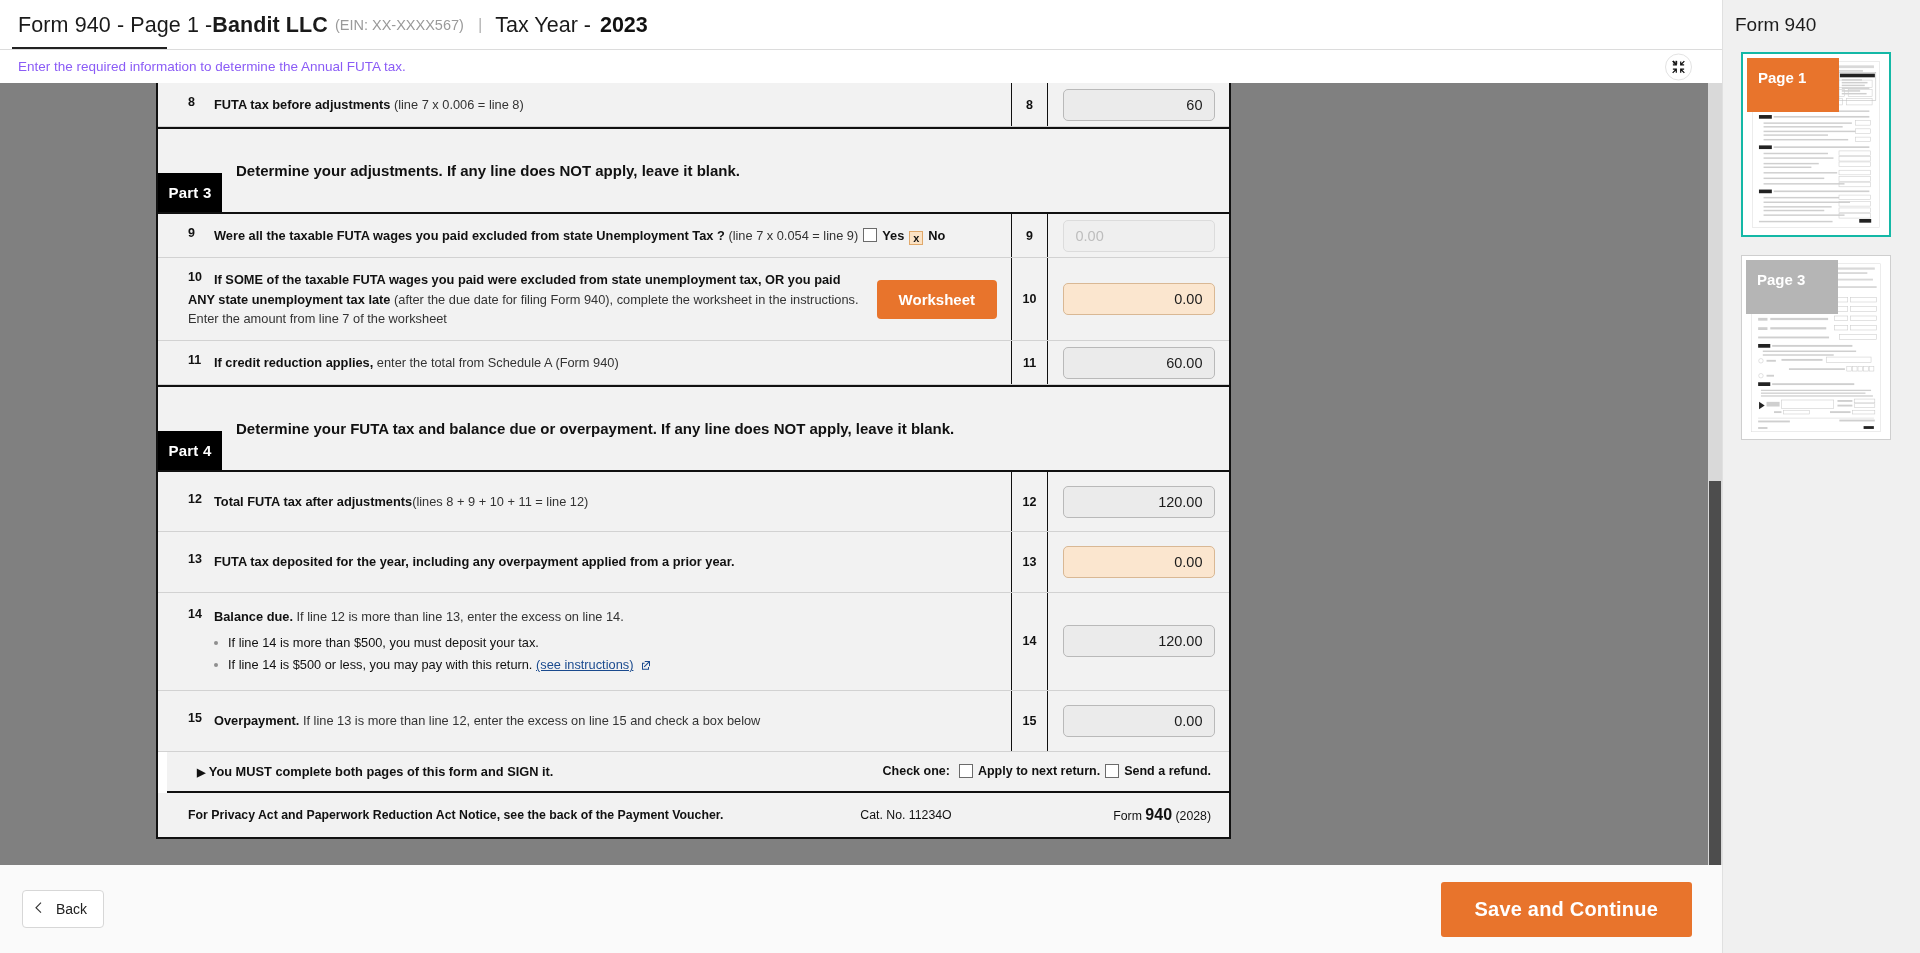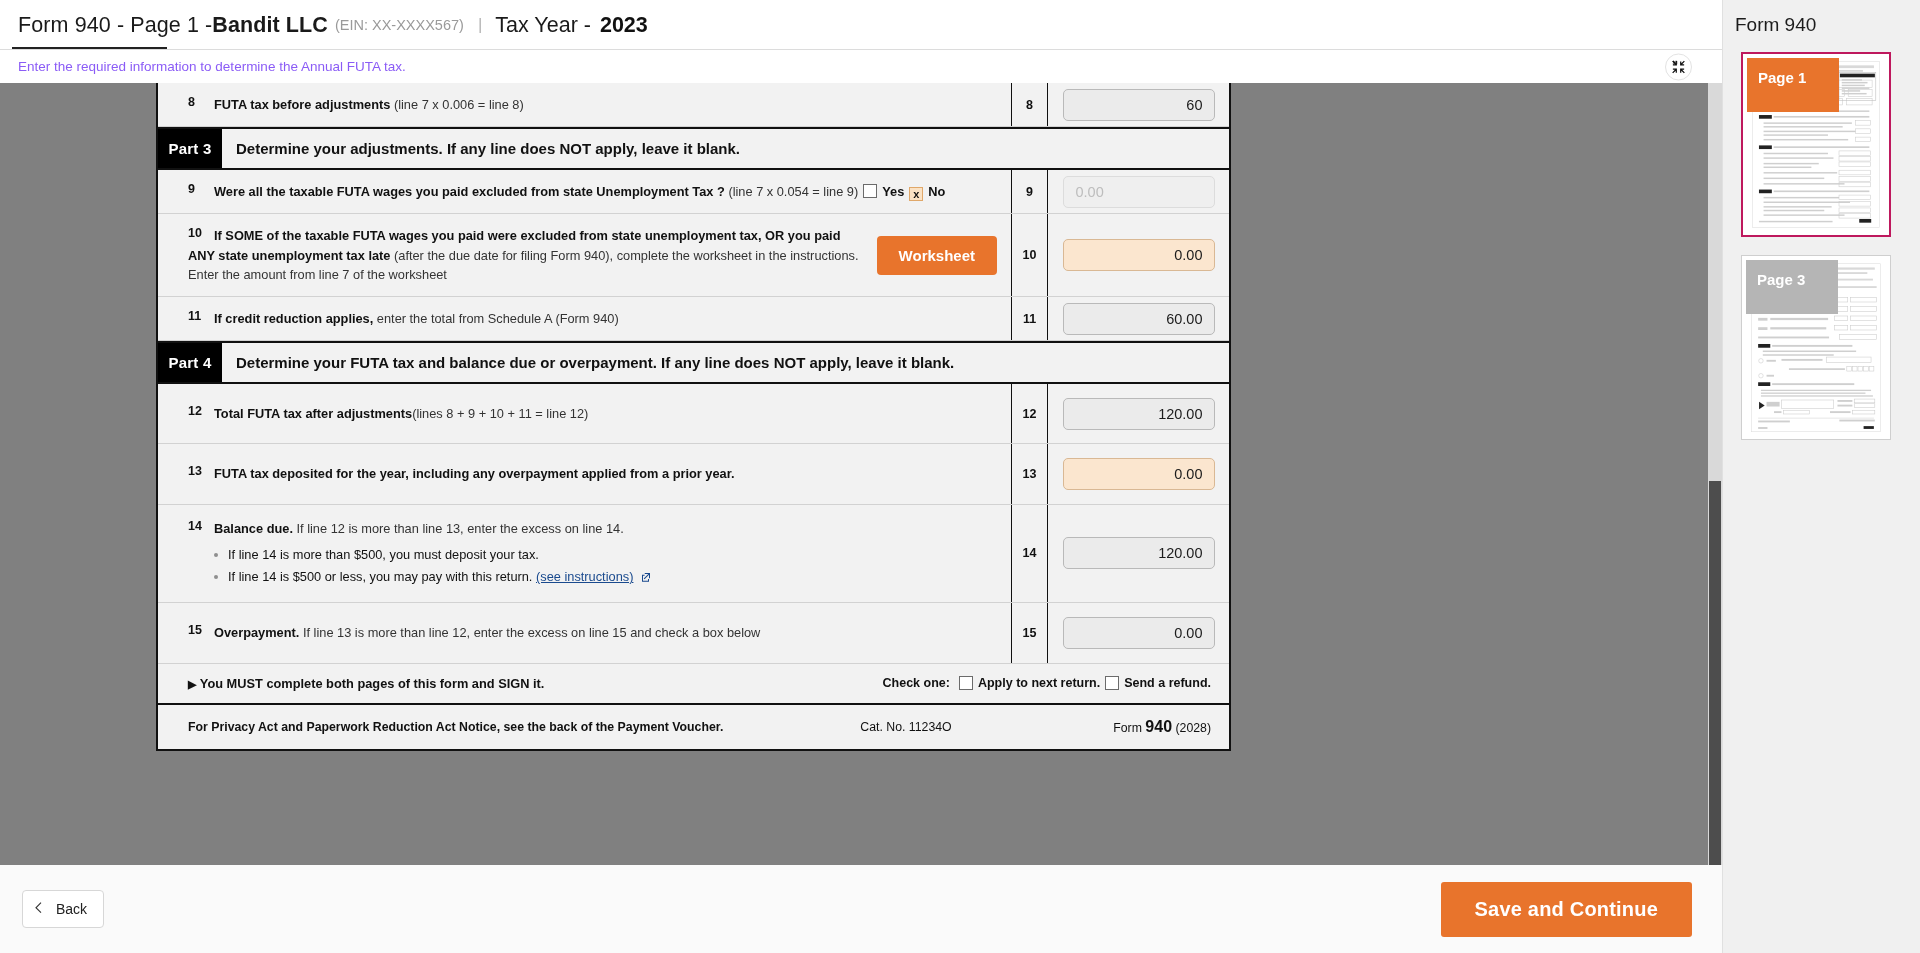--- a/index.html
+++ b/index.html
@@ -103,20 +103,21 @@
   .ln-txt .paren { font-weight: 400; color: #333; }
 
   
   .part-band { display: flex; align-items: stretch; background: #f2f2f2;
                border-top: 2px solid #111; border-bottom: 2px solid #111; }
   .part-tag {
     width: 64px; flex: 0 0 64px; background: #000; color: #fff;
     font-size: 15px; font-weight: 700; letter-spacing: .2px;
     display: flex; align-items: center; justify-content: center;
     padding: 11px 0;
+    margin-top: 44px;
   }
   .part-title {
     flex: 1 1 auto; display: flex; align-items: center;
     padding: 11px 0 11px 14px; font-size: 15px; font-weight: 700; color: #111;
   }
   .part-band .part-right-pad { width: 218px; flex: 0 0 218px; }
 
   
   .cbx {
     display: inline-block; width: 14px; height: 14px;
@@ -142,21 +143,21 @@
   .bullets { margin: 6px 0 0 26px; }
   .bullet-li { font-size: 12.8px; color: #111; line-height: 1.75; position: relative; padding-left: 14px; }
   .bullet-li::before {
     content: ""; position: absolute; left: 0; top: 9px;
     width: 4px; height: 4px; border-radius: 50%; background: #8f8f8f;
   }
   .inst-link { color: #1a4a8e; text-decoration: underline; }
 
   
   .sign-row { display: flex; align-items: center; background: #f2f2f2;
-              border-bottom: 2px solid #111; padding: 12px 18px 12px 30px; }
+              border-bottom: 2px solid #111; padding: 12px 18px 12px 30px; margin-left: 9px; }
   .sign-left { font-size: 12.8px; font-weight: 700; color: #111; flex: 1 1 auto; }
   .sign-right { display: flex; align-items: center; font-size: 12.5px; font-weight: 700; color: #111; }
   .sign-right .lbl { margin-right: 4px; }
 
   
   .foot-row { display: flex; align-items: center; background: #f2f2f2;
               padding: 13px 18px 13px 30px; }
   .foot-privacy { flex: 1 1 auto; font-size: 12.3px; font-weight: 700; color: #111; }
   .foot-cat { width: 230px; text-align: center; font-size: 12.3px; color: #111; }
   .foot-form { width: 190px; text-align: right; font-size: 12.3px; color: #111; }
@@ -194,21 +195,21 @@
   
   #sidebar {
     width: 198px; flex: 0 0 198px; height: 953px;
     background: #f0f0f0; border-left: 1px solid #e0e0e0;
     padding: 14px 0 0 0;
   }
   #sb-title { font-size: 19px; color: #1c1c1c; padding: 0 0 16px 12px; }
   .thumb-wrap { padding: 0 18px 18px 18px; }
   .thumb {
     position: relative; width: 150px; background: #fff;
-    border: 2px solid #be185d; padding: 4px;
+    border: 2px solid #14b8a6; padding: 4px;
   }
   .thumb.inactive { border: 1px solid #cfcfcf; }
   .thumb-badge {
     position: absolute; left: 4px; top: 4px; width: 92px; height: 54px;
     background: #e8742c; color: #fff; font-size: 15px; font-weight: 700;
     padding: 11px 0 0 11px; z-index: 2;
   }
   .thumb.inactive .thumb-badge { background: #b5b5b5; }
   .mini { width: 100%; display: block; background: #fff; }
 </style>

